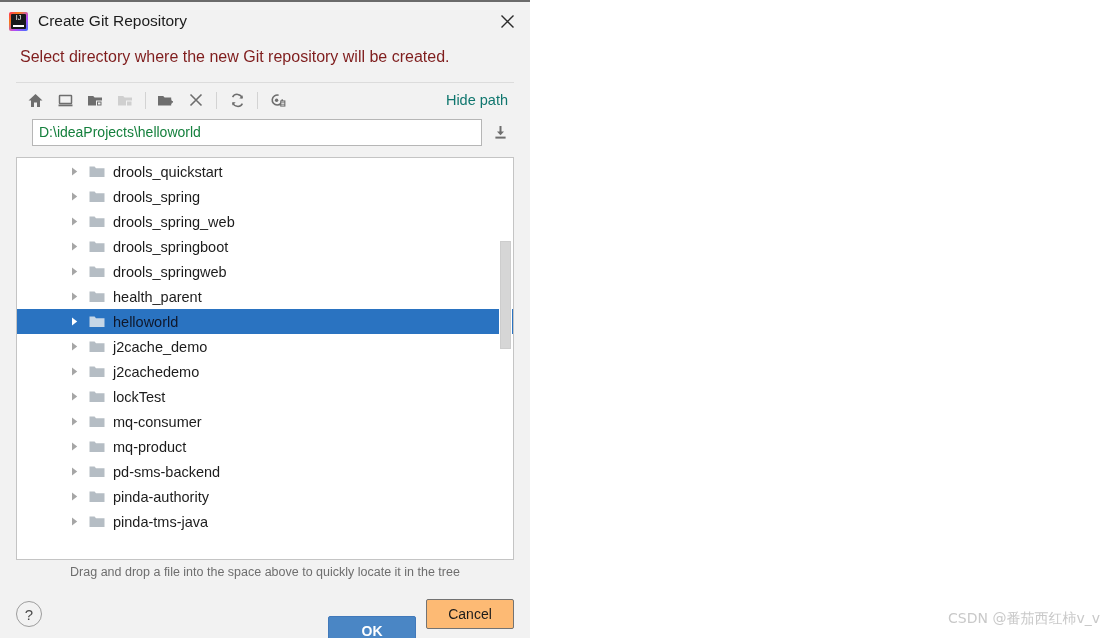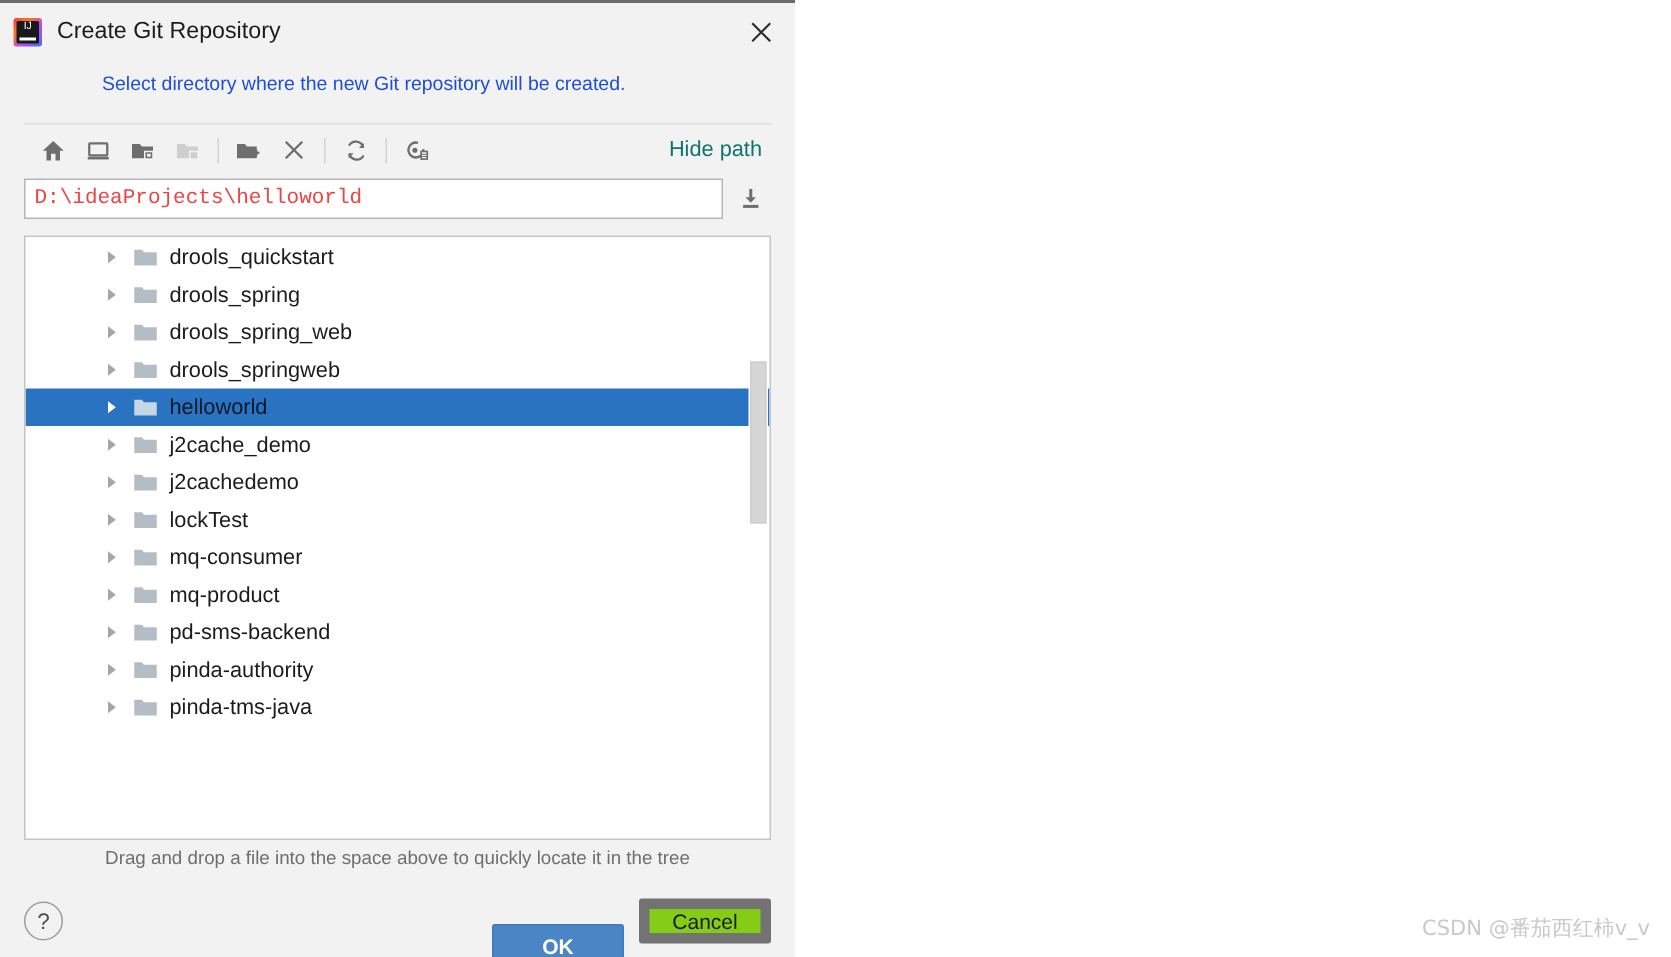--- a/index.html
+++ b/index.html
@@ -84,26 +84,25 @@
     display: flex;
     align-items: center;
     justify-content: center;
     cursor: default;
   }
   #close-button svg { display: block; }
 
   
   #description {
     padding: 8px 0 0 20px;
-    font-size: 13px;
-    color: #1d4ed8;
+    font-size: 16px;
+    color: #7f1d1d;
     height: 32px;
     flex: 0 0 32px;
     box-sizing: border-box;
-    margin-left: 48px;
   }
 
   
   #toolbar-wrap {
     margin: 10px 16px 0 16px;
     border-top: 1px solid #dcdcdc;
     flex: 0 0 auto;
   }
   #toolbar {
     height: 34px;
@@ -141,26 +140,27 @@
     margin: 0 16px;
     flex: 0 0 auto;
     height: 30px;
   }
   #path-input {
     flex: 1 1 auto;
     height: 27px;
     box-sizing: border-box;
     border: 1px solid #b6b6b6;
     background: #ffffff;
-    font-family: Liberation Mono, monospace;
+    font-family: Liberation Sans, sans-serif;
     font-size: 14px;
-    color: #ef4444;
+    color: #15803d;
     padding: 0 6px;
     outline: none;
     border-radius: 0;
+    margin-left: 16px;
   }
   #path-import-btn {
     width: 28px;
     height: 27px;
     flex: 0 0 28px;
     display: flex;
     align-items: center;
     justify-content: center;
     margin-left: 4px;
     cursor: default;
@@ -282,22 +282,22 @@
   }
   #ok-button {
     background: #4a86c5;
     border: 1px solid #4179ba;
     color: #ffffff;
     font-weight: bold;
     margin-right: 10px;
     margin-top: 34px;
   }
   #cancel-button {
-    background: #84cc16;
-    border: 7px solid #737373;
+    background: #fdba74;
+    border: 1px solid #737373;
     color: #1c1c1c;
   }
 
   
   #watermark {
     position: absolute;
     right: 14px;
     bottom: 10px;
     font-size: 14px;
     color: #c9c9c9;
@@ -457,21 +457,47 @@
           <span class="tree-arrow">
             <svg width="11" height="11" viewBox="0 0 11 11" aria-hidden="true">
               <path d="M3 1.5 L8.2 5.5 L3 9.5 Z" fill="#a6a6a6"></path>
             </svg>
           </span>
           <span class="tree-folder">
             <svg width="16" height="14" viewBox="0 0 16 14" aria-hidden="true">
               <path d="M0.5 1.5 L5.6 1.5 L7 3.2 L15.5 3.2 L15.5 12 L0.5 12 Z" fill="#b5bdc4"></path>
             </svg>
           </span>
+          <span class="tree-label">drools_springboot</span>
+        </div>
+        <div class="tree-row">
+          <span class="tree-arrow">
+            <svg width="11" height="11" viewBox="0 0 11 11" aria-hidden="true">
+              <path d="M3 1.5 L8.2 5.5 L3 9.5 Z" fill="#a6a6a6"></path>
+            </svg>
+          </span>
+          <span class="tree-folder">
+            <svg width="16" height="14" viewBox="0 0 16 14" aria-hidden="true">
+              <path d="M0.5 1.5 L5.6 1.5 L7 3.2 L15.5 3.2 L15.5 12 L0.5 12 Z" fill="#b5bdc4"></path>
+            </svg>
+          </span>
           <span class="tree-label">drools_springweb</span>
+        </div>
+        <div class="tree-row">
+          <span class="tree-arrow">
+            <svg width="11" height="11" viewBox="0 0 11 11" aria-hidden="true">
+              <path d="M3 1.5 L8.2 5.5 L3 9.5 Z" fill="#a6a6a6"></path>
+            </svg>
+          </span>
+          <span class="tree-folder">
+            <svg width="16" height="14" viewBox="0 0 16 14" aria-hidden="true">
+              <path d="M0.5 1.5 L5.6 1.5 L7 3.2 L15.5 3.2 L15.5 12 L0.5 12 Z" fill="#b5bdc4"></path>
+            </svg>
+          </span>
+          <span class="tree-label">health_parent</span>
         </div>
         <div class="tree-row selected">
           <span class="tree-arrow">
             <svg width="11" height="11" viewBox="0 0 11 11" aria-hidden="true">
               <path d="M3 1.5 L8.2 5.5 L3 9.5 Z" fill="#ffffff"></path>
             </svg>
           </span>
           <span class="tree-folder">
             <svg width="16" height="14" viewBox="0 0 16 14" aria-hidden="true">
               <path d="M0.5 1.5 L5.6 1.5 L7 3.2 L15.5 3.2 L15.5 12 L0.5 12 Z" fill="#c6d6e6"></path>

